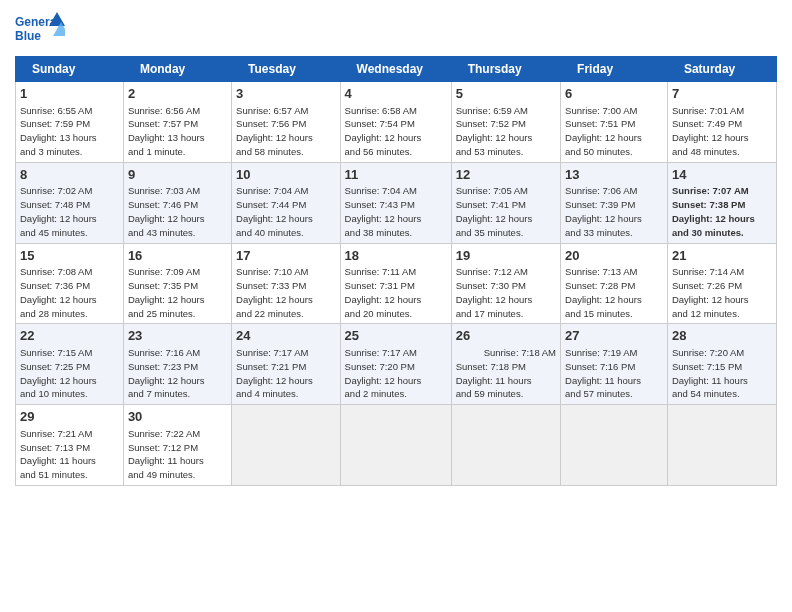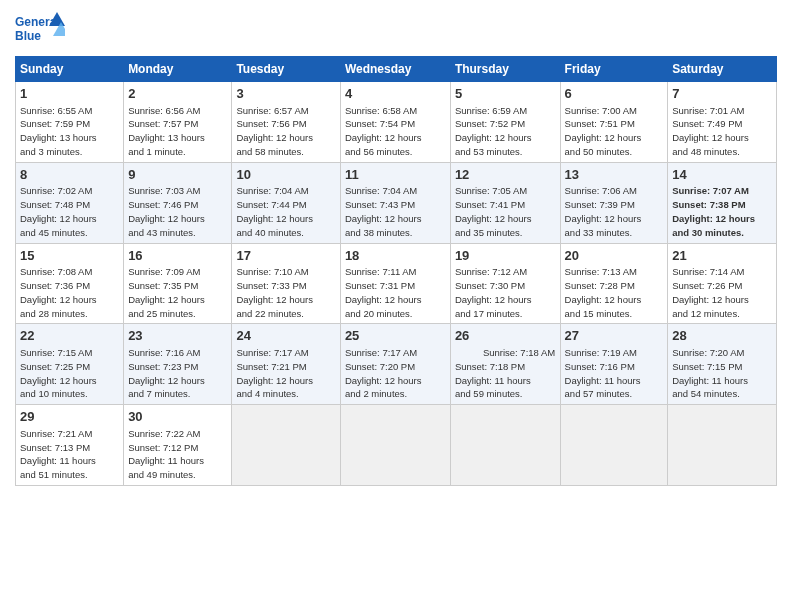--- a/index.html
+++ b/index.html
@@ -38,21 +38,21 @@
       color: #444;
     }
     table {
       width: 100%;
       border-collapse: collapse;
       font-size: 10px;
     }
     thead tr th {
       background-color: #1a5fb4;
       color: #fff;
-      padding: 5px 4px;
+      padding: 5px 16px;
       font-size: 12px;
       font-weight: bold;
       text-align: left;
       border: 1px solid #1a5fb4;
     }
     tbody tr td {
       border: 1px solid #ccc;
       vertical-align: top;
       padding: 3px 4px;
       height: 80px;

